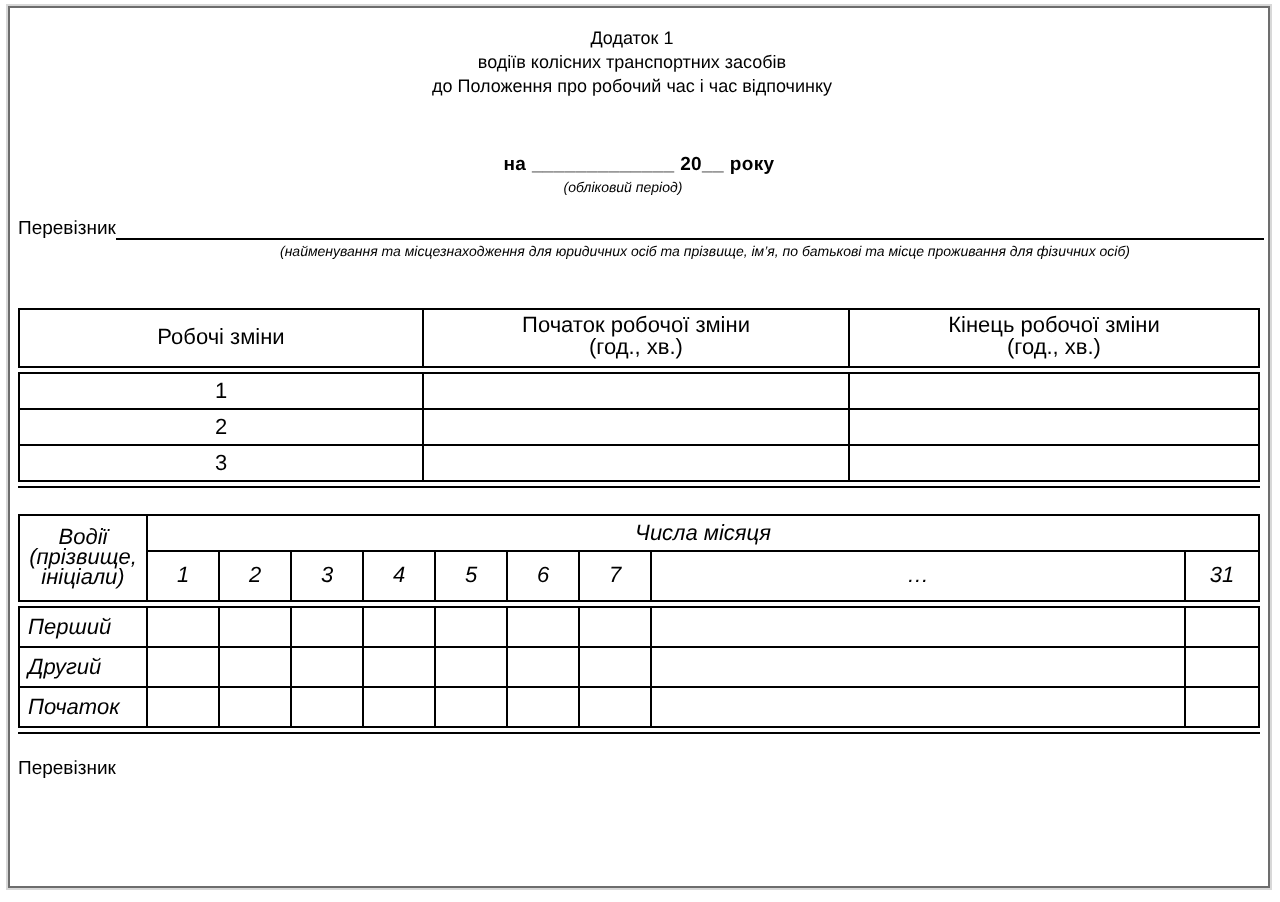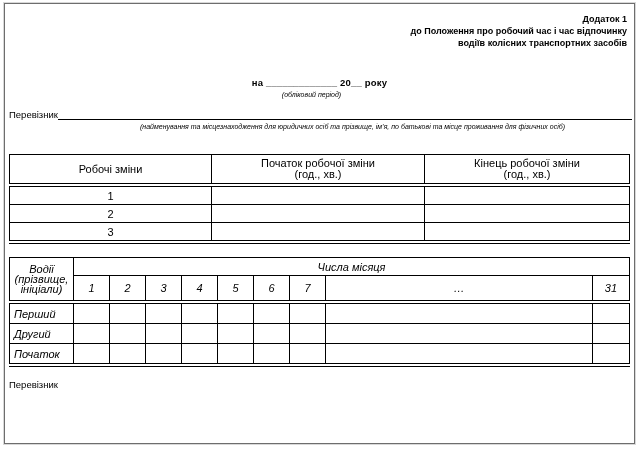--- a/index.html
+++ b/index.html
@@ -2,21 +2,21 @@
 <html><head>
 <meta charset="utf-8">
 <style>
   html,body { margin:0; padding:0; background:#ffffff; }
   body { width:640px; height:451px; position:relative; font-family:"Liberation Sans", sans-serif; color:#000; }
   .page {
     position:absolute; left:4px; top:3px; width:629px; height:439px;
     border:1px solid #6d6d6d; outline:1px solid #d8d8d8; background:#fff;
     overflow:hidden;
   }
-  .appendix { margin-top:9px; padding-right:7px; text-align:right; font-size:9px; line-height:12px;font-weight:bold; }
+  .appendix { margin-top:9px; padding-right:7px; text-align:center; font-size:9px; line-height:12px; }
   .title-block { margin-top:28px; text-align:center; font-size:9.5px; font-weight:bold; line-height:12px; }
   .title-line2 { margin-top:2px; letter-spacing:0.2px; }
   .caption { font-style:italic; font-weight:normal; font-size:7px; line-height:9px; }
   .period-caption { margin-top:1px; padding-right:16px; }
   .carrier-row { margin-top:10px; display:flex; align-items:flex-end; font-size:9.5px; padding-left:4px; padding-right:2px; }
   .fill-line { flex:1; border-bottom:1px solid #000; height:10px; }
   .carrier-caption { margin-top:2px; text-align:center; padding-left:66px; }
 
   table { border-collapse:collapse; table-layout:fixed; width:621px; margin-left:4px; font-size:11px; }
   th, td { border:1px solid #000; font-weight:normal; padding:0; text-align:center; vertical-align:middle; overflow:hidden; }
@@ -44,22 +44,22 @@
   .sig .caption { text-align:center; margin-top:2px; }
   .date-line { margin-left:auto; margin-right:20px; padding-top:2px; letter-spacing:0.2px; }
 </style>
 </head>
 <body>
 
 <div class="page">
 
   <div class="appendix">
     <div>Додаток 1</div>
+    <div>водіїв колісних транспортних засобів</div>
     <div>до Положення про робочий час і час відпочинку</div>
-    <div>водіїв колісних транспортних засобів</div>
   </div>
 
   <div class="title-block">
     <div class="title-line2">на _____________ 20__ року</div>
     <div class="caption period-caption">(обліковий період)</div>
   </div>
 
   <div class="carrier-row">
     <span>Перевізник</span>
     <span class="fill-line"></span>

